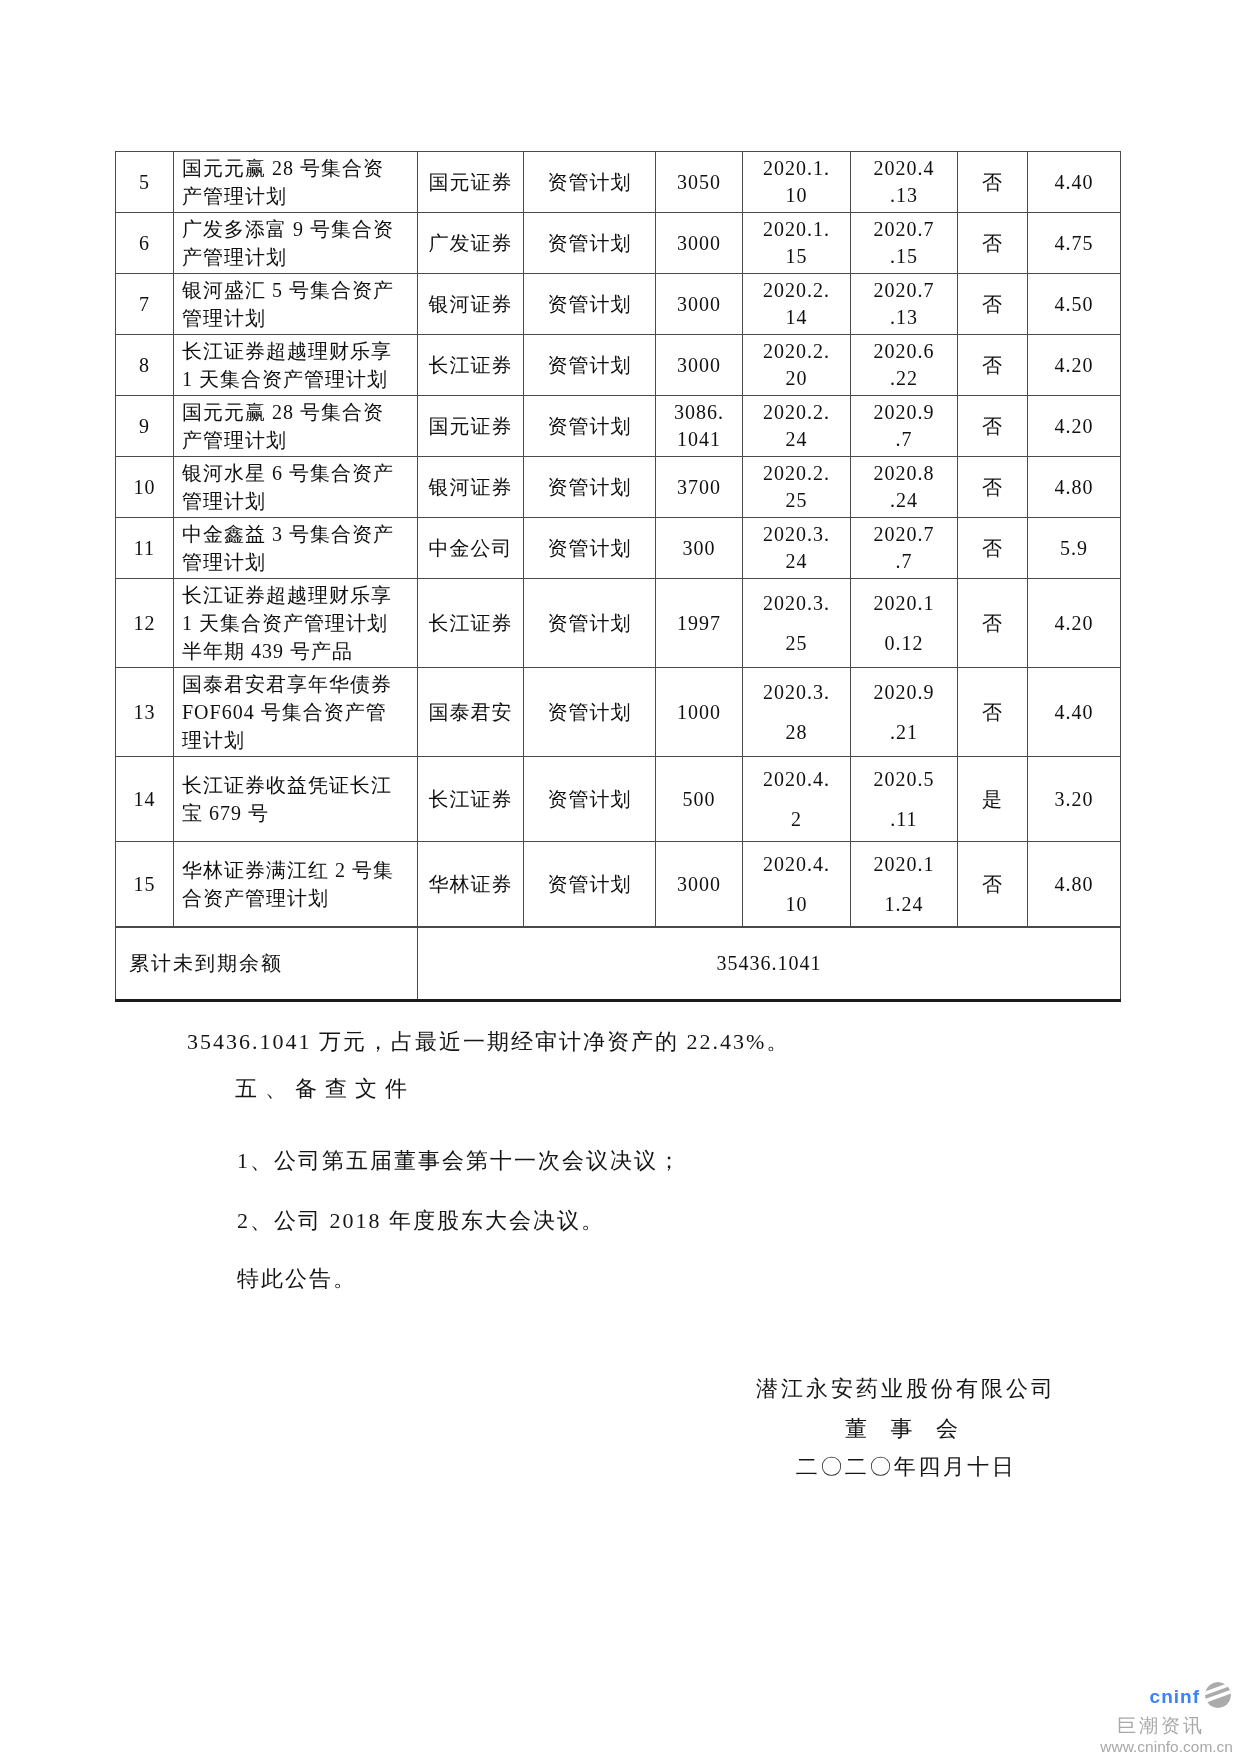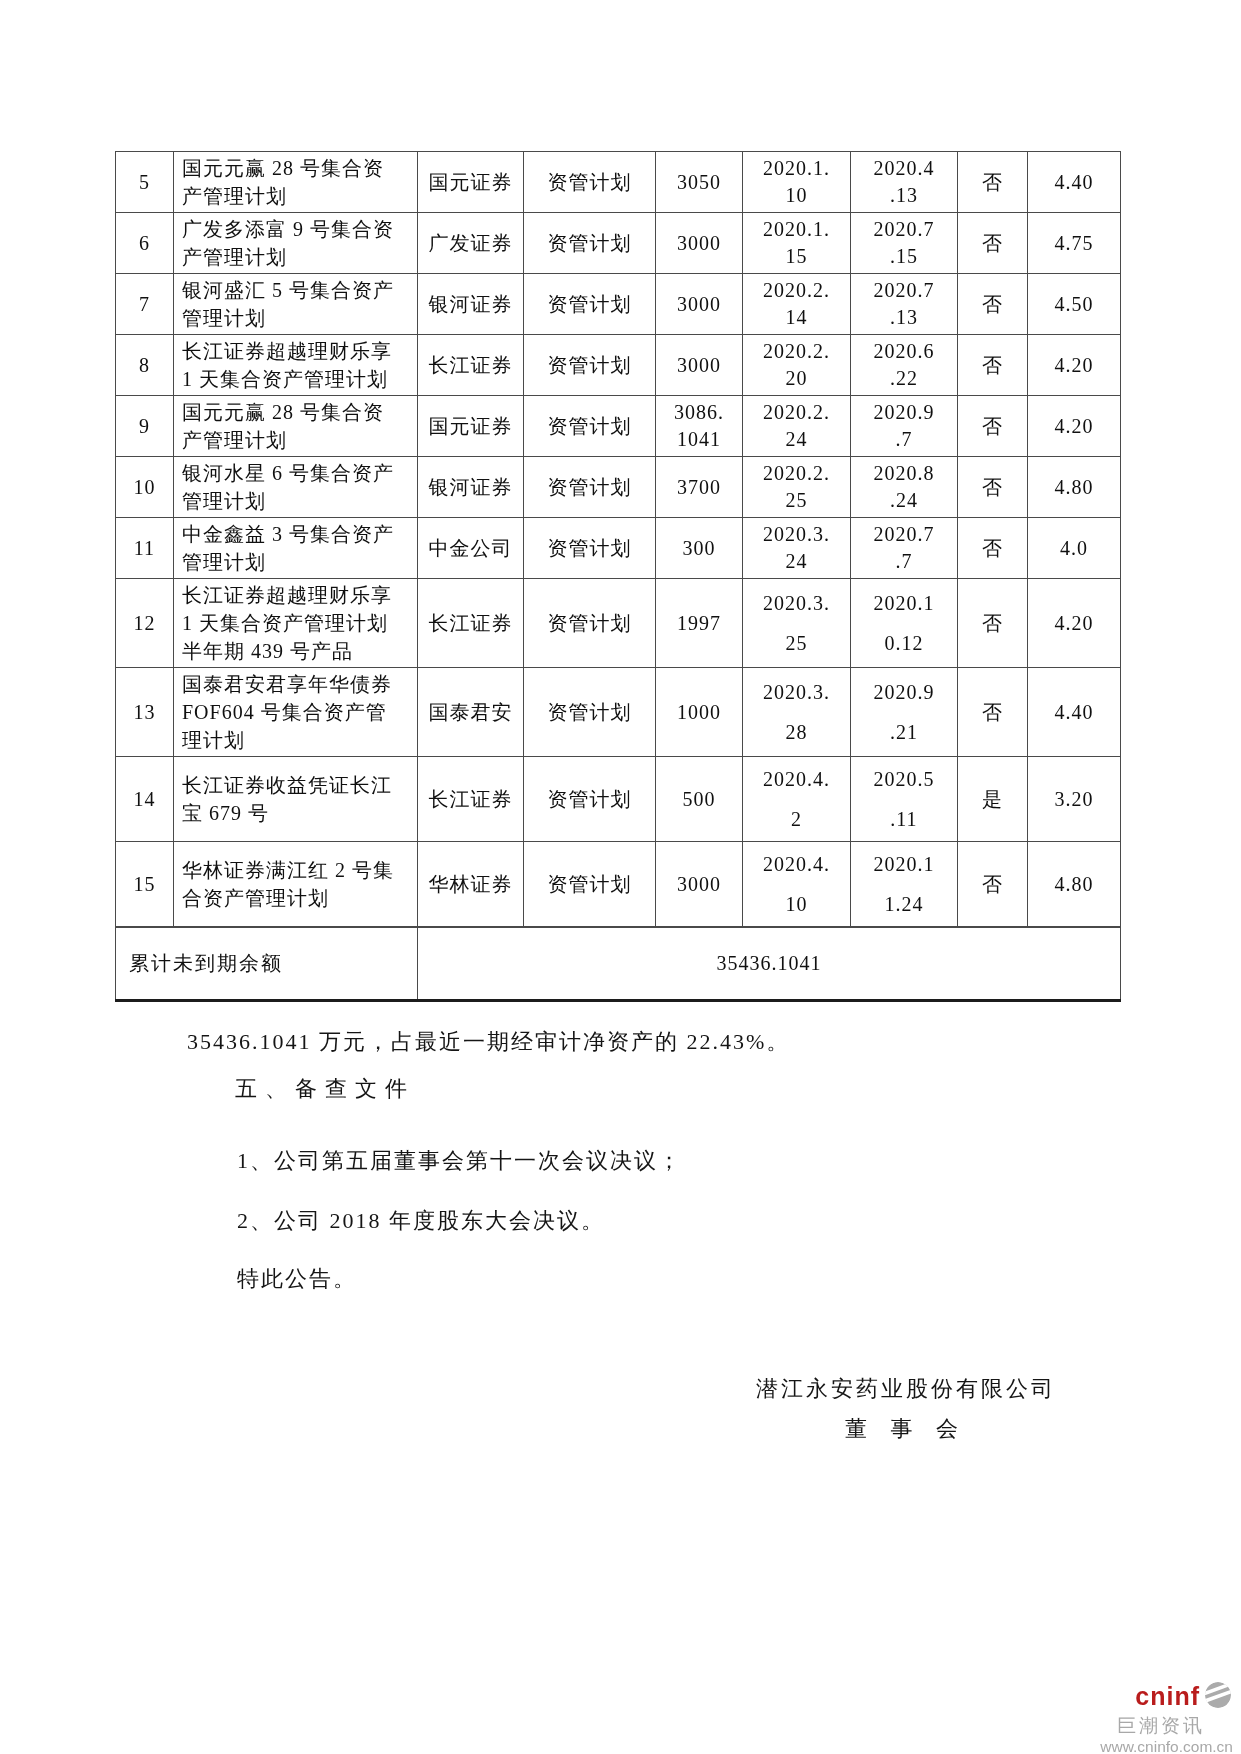--- a/index.html
+++ b/index.html
@@ -63,21 +63,21 @@
   .sig .board{letter-spacing:9px;margin-bottom:10px;}
   .sig .date{letter-spacing:2.5px;}
   
   .wm{
     position:absolute;right:8px;top:1680px;width:150px;
     text-align:right;color:#a0a0a0;
     font-family:"Liberation Sans","DejaVu Sans",sans-serif;
     line-height:1;
   }
   .wm .row1{display:flex;align-items:center;justify-content:flex-end;gap:3px;}
-  .wm .logo-text{font-size:25px;font-weight:bold;letter-spacing:1px;color:#b91c1c;}
+  .wm .logo-text{font-size:19px;font-weight:bold;letter-spacing:1px;color:#3b82f6;}
   .wm .logo-cn{font-size:19px;letter-spacing:3px;margin-top:3px;margin-right:28px;color:#a8a8a8;}
   .wm .url{font-size:15.5px;margin-top:4px;color:#a8a8a8;text-align:right;}
 </style>
 </head>
 <body>
 
 <div class="page">
 
   <table class="fin">
     <colgroup>
@@ -175,21 +175,21 @@
           <td class="c-num">11</td>
           <td class="c-name">中金鑫益 3 号集合资产管理计划</td>
           <td class="c-broker">中金公司</td>
           <td class="c-type">资管计划</td>
           <td class="c-amount">300</td>
           <td class="c-start">2020.3.
 24</td>
           <td class="c-end">2020.7
 .7</td>
           <td class="c-renew">否</td>
-          <td class="c-rate">4.0</td>
+          <td class="c-rate">5.9</td>
         </tr>
         <tr class="tall" style="height: 85px;">
           <td class="c-num">12</td>
           <td class="c-name">长江证券超越理财乐享 1 天集合资产管理计划半年期 439 号产品</td>
           <td class="c-broker">长江证券</td>
           <td class="c-type">资管计划</td>
           <td class="c-amount">1997</td>
           <td class="c-start">2020.3.
 25</td>
           <td class="c-end">2020.1
@@ -246,20 +246,21 @@
   <div class="tline p1l2">35436.1041 万元，占最近一期经审计净资产的 22.43%。</div>
 
   <div class="tline heading">五、备查文件</div>
   <div class="tline item1">1、公司第五届董事会第十一次会议决议；</div>
   <div class="tline item2">2、公司 2018 年度股东大会决议。</div>
   <div class="tline closing">特此公告。</div>
 
   <div class="sig">
     <div class="sig-line company">潜江永安药业股份有限公司</div>
     <div class="sig-line board">董 事 会</div>
+    <div class="sig-line date">二〇二〇年四月十日</div>
   </div>
 
   <div class="wm">
     <div class="row1">
       <span class="logo-text">cninf</span>
       <span>
         <svg width="30" height="30" viewBox="0 0 30 30" aria-hidden="true">
           <defs>
               <clipPath id="wmclip">
                 <circle cx="15" cy="15" r="13"></circle>

